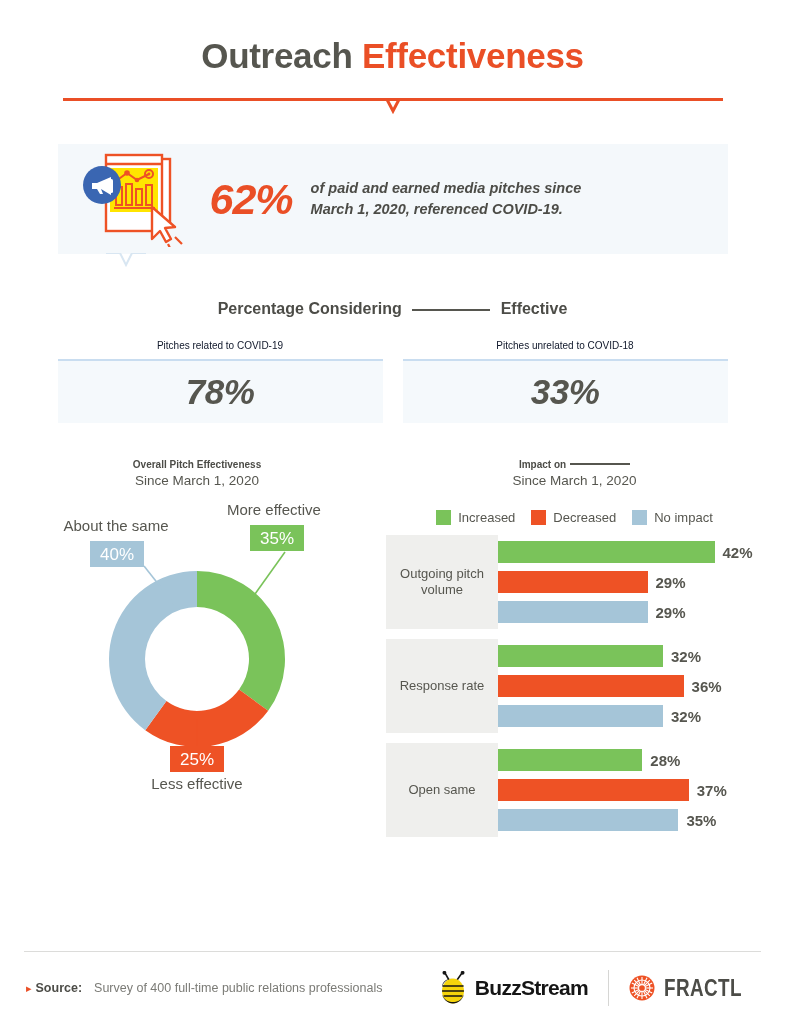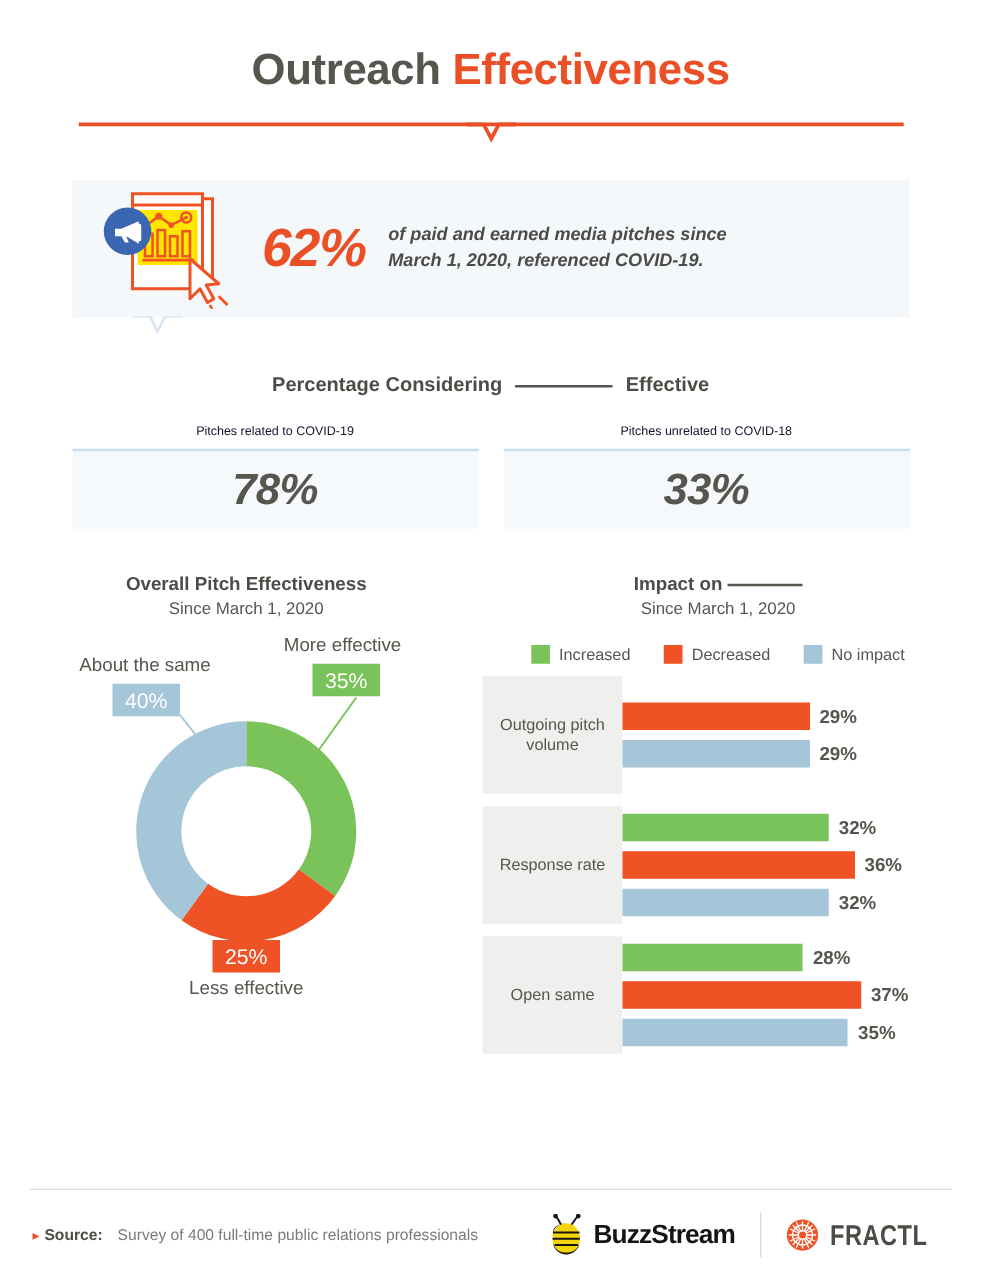--- a/index.html
+++ b/index.html
@@ -146,21 +146,21 @@
     display: flex;
     margin-top: 36px;
     padding: 0 22px;
     box-sizing: border-box;
   }
   .chart-left { width: 350px; flex: 0 0 350px; }
   .chart-right { flex: 1; padding-left: 14px; }
 
   .chart-title {
     text-align: center;
-    font-size: 15px;
+    font-size: 10px;
     font-weight: bold;
     color: #4c4c47;
   }
   .chart-sub {
     text-align: center;
     font-size: 13.5px;
     color: #56564f;
     margin-top: 3px;
   }
   .blank-rule-sm {
@@ -177,21 +177,21 @@
     height: 300px;
     margin-top: 6px;
   }
   .donut-holder svg { display: block; }
 
   
   .legend {
     display: flex;
     justify-content: center;
     align-items: center;
-    gap: 27px;
+    gap: 16px;
     margin-top: 22px;
     margin-bottom: 10px;
   }
   .legend-item {
     display: flex;
     align-items: center;
     gap: 7px;
     font-size: 13px;
     color: #56564f;
   }
@@ -443,20 +443,24 @@
       <div class="legend-item">
         <span class="legend-swatch" style="background:#a5c5d8"></span>
         <span>No impact</span>
       </div>
     </div>
 
     <div id="bar-groups">
         <div class="bar-group">
           <div class="bar-group-label">Outgoing pitch volume</div>
           <div class="bar-group-plot">
+            <div class="bar-line">
+              <div class="bar-fill" style="background: rgb(122, 195, 90); width: 216.533px;"></div>
+              <div class="bar-val">42%</div>
+            </div>
             <div class="bar-line">
               <div class="bar-fill" style="background: rgb(238, 82, 37); width: 149.511px;"></div>
               <div class="bar-val">29%</div>
             </div>
             <div class="bar-line">
               <div class="bar-fill" style="background: rgb(165, 197, 216); width: 149.511px;"></div>
               <div class="bar-val">29%</div>
             </div>
           </div>
         </div>

